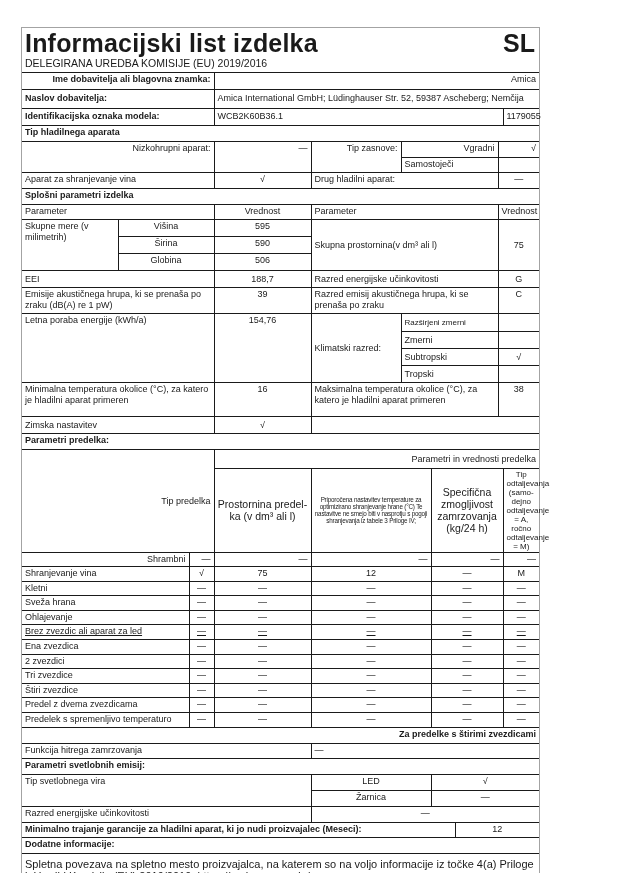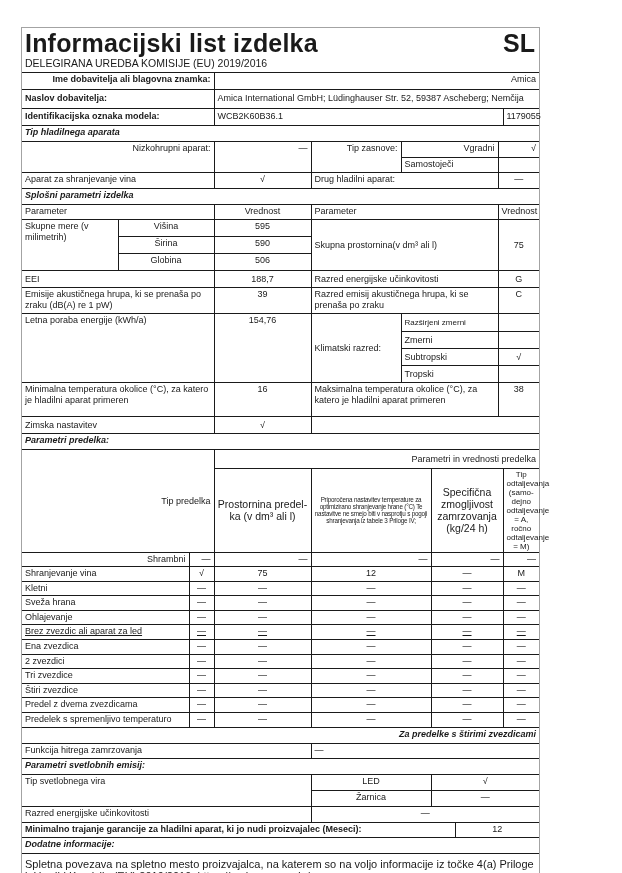--- a/index.html
+++ b/index.html
@@ -13,21 +13,21 @@
   td{border:1px solid #1a1a1a;font-size:9px;padding:1px 3px;vertical-align:top;line-height:10.5px;}
   tr:first-child td{border-top:none;text-align:right;}
   td:first-child{border-left:none;}
   td:last-child{border-right:none;}
   .b{font-weight:bold;}
   .c{text-align:center;}
   .m{vertical-align:middle;}
   .tiny{font-size:6.3px;line-height:7px;letter-spacing:-0.2px;}
   .small{font-size:8px;line-height:9px;}
   .big{font-size:10.5px;line-height:12px;}
-  .sec td{height:13px;font-style:italic;}
+  .sec td{height:13px;}
 </style>
 </head>
 <body>
 
 <div class="sheet">
   <div class="hdr">
     <div class="title">Informacijski list izdelka</div>
     <div class="lang">SL</div>
     <div class="subtitle">DELEGIRANA UREDBA KOMISIJE (EU) 2019/2016</div>
   </div>

